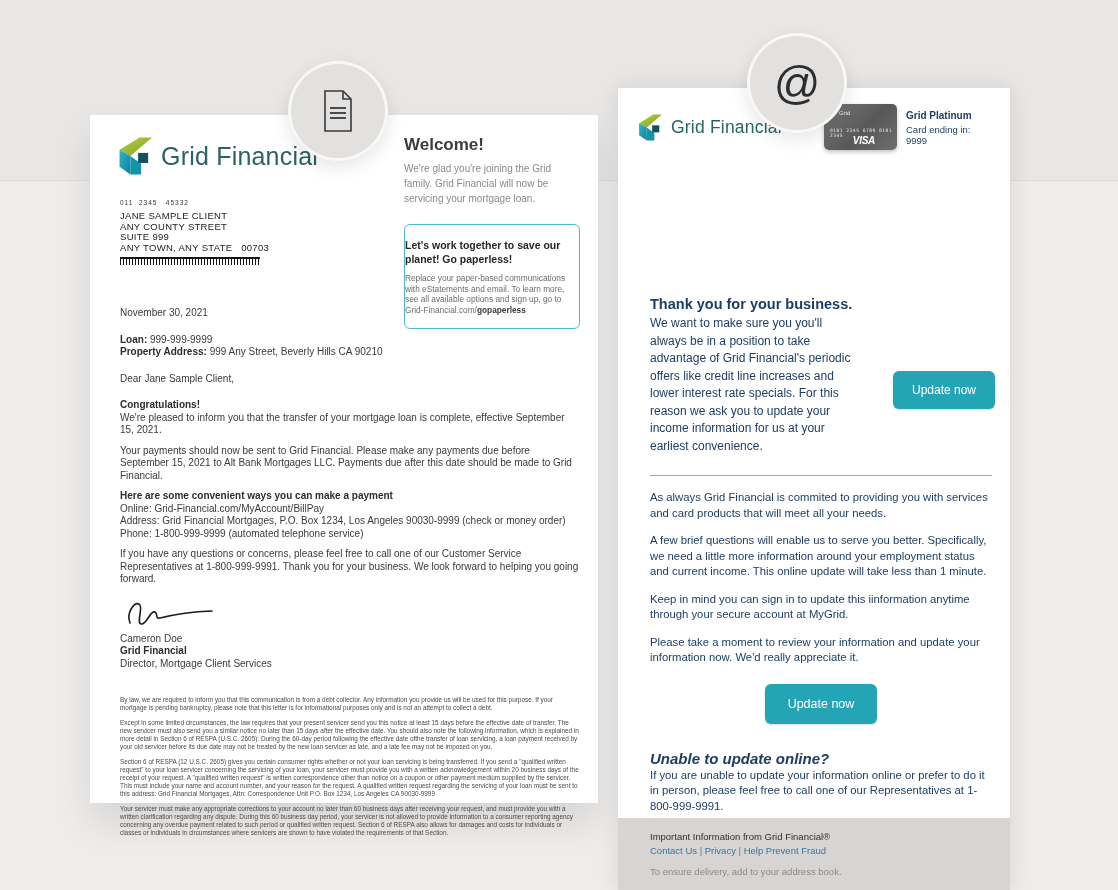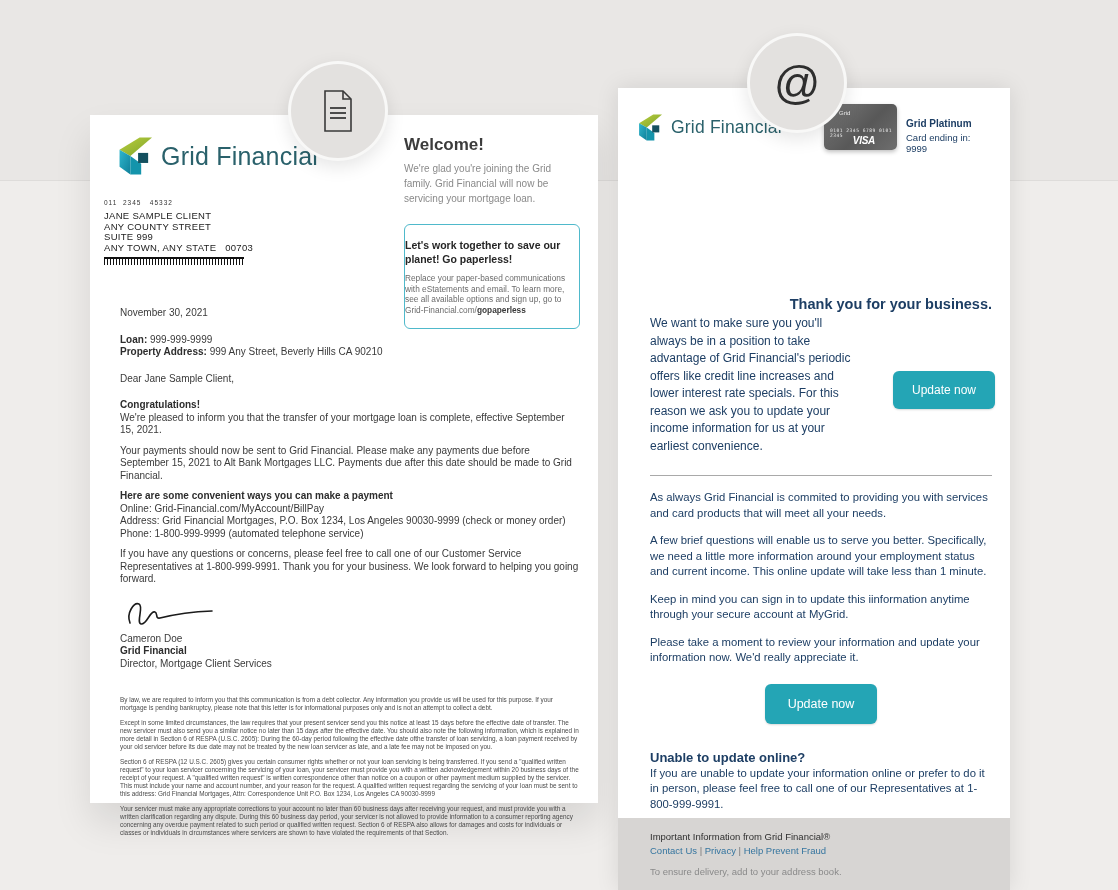--- a/index.html
+++ b/index.html
@@ -14,21 +14,21 @@
   .badge-at  { left:747px; top:33px; width:100px; height:100px; }
   .at-glyph { font-size:46px; color:#2e2e2e; font-weight:400; line-height:1; }
 
   
   .letter { position:absolute; left:90px; top:115px; width:508px; height:688px; background:#ffffff;
             box-shadow:0 20px 35px rgba(0,0,0,.10); z-index:2; }
   .logo { display:flex; align-items:center; gap:9px; }
   .letter .logo { position:absolute; left:28px; top:22px; }
   .logo-text { color:#2a616b; letter-spacing:.2px; }
   .letter .logo-text { font-size:25px; }
-  .addr-block { position:absolute; left:14px; top:84px; }
+  .addr-block { position:absolute; left:30px; top:84px; }
   .mail-code { font-size:6.5px; color:#333; letter-spacing:1px; margin-bottom:5px; }
   .addr-line { font-size:9.5px; color:#222; line-height:10.5px; letter-spacing:.3px; }
   .barcode { margin-top:4px; width:140px; height:8px; border-top:2px solid #111;
              background:repeating-linear-gradient(90deg,#111 0 1px,transparent 1px 3px); }
 
   .letter-body { position:absolute; left:30px; top:192px; width:460px; font-size:10px; color:#3a3a3a; line-height:12.5px; }
   .letter-body .b { font-weight:bold; color:#2d2d2d; }.mb8{margin-bottom:8px}.mb11{margin-bottom:11px}.mb14{margin-bottom:14px}
   .sig-svg { display:block; margin:2px 0 2px 4px; }
   .legal { margin-top:26px; font-size:6.4px; line-height:8px; color:#4a4a4a; }
   .legal p { margin-bottom:7px; }
@@ -46,39 +46,39 @@
            box-shadow:0 0 22px rgba(0,0,0,.10); z-index:2; }
   .email-header { position:absolute; left:20px; top:14px; width:352px; height:52px; }
   .email .logo { position:absolute; left:0; top:12px; }
   .email .logo-text { font-size:17.5px; }
   .card { position:absolute; left:186px; top:2px; width:73px; height:46px; border-radius:5px;
           background:linear-gradient(135deg,#7a7a7a,#585858 55%,#6e6e6e); box-shadow:0 2px 4px rgba(0,0,0,.25);
           color:#fff; overflow:hidden; }
   .card-brand { position:absolute; left:6px; top:5px; font-size:6px; color:#f2f2f2; display:flex; align-items:center; gap:2px; }
   .card-num { position:absolute; left:6px; top:24px; font-size:4.6px; letter-spacing:.5px; color:#e8e8e8; font-family:"DejaVu Sans Mono",monospace; }
   .card-visa { position:absolute; right:22px; bottom:4px; font-size:10px; font-weight:bold; font-style:italic; color:#ffffff; letter-spacing:-.3px; }
-  .card-meta { position:absolute; left:268px; top:16px; }
+  .card-meta { position:absolute; left:268px; top:8px; }
   .card-name { font-size:10px; font-weight:bold; color:#1d3e64; margin-bottom:3px; }
   .card-ending { font-size:9.5px; color:#1d3e64; }
 
   .banner { position:absolute; left:20px; top:78px; width:354px; height:105px; background:#a6b72f;
             display:flex; align-items:center; justify-content:center; text-align:center; }
   .banner-text { color:#ffffff; font-size:19px; line-height:25px; width:260px; }
 
   .email-body { position:absolute; left:32px; top:208px; width:342px; color:#1d3e64; }
-  .intro-title { font-size:14.5px; font-weight:bold; margin-bottom:3px;text-align:right; }
+  .intro-title { font-size:14.5px; font-weight:bold; margin-bottom:3px; }
   .intro-row { position:relative; }
   .intro-text { width:212px; font-size:12px; line-height:17.5px; }
   .btn { background:#24a5b5; color:#fff; border:none; border-radius:6px; font-size:12px;
          font-family:"Liberation Sans",sans-serif; cursor:pointer; box-shadow:0 1px 2px rgba(0,0,0,.15); }
   .btn-1 { position:absolute; right:-3px; top:56px; width:102px; height:38px; }
   .divider { margin:20px 0 14px 0; border:none; border-top:1px solid #a9a9a9; width:342px; }
   .email-p { font-size:11.3px; line-height:15.5px; margin-bottom:12px; }
   .btn-2 { display:block; margin:18px auto 26px auto; width:112px; height:40px; font-size:12.5px; }
-  .sec-title { font-size:13px; font-weight:bold; margin-bottom:1px; }
+  .sec-title { font-size:15px; font-weight:bold; margin-bottom:1px;font-style:italic; }
   .sec-body { font-size:11.3px; line-height:15.5px; margin-bottom:14px; }
 
   .email-footer { position:absolute; left:0; bottom:0; width:392px; height:72px; background:#d7d5d3; padding:13px 0 0 32px; }
   .footer-important { font-size:9.5px; color:#2f2f2f; margin-bottom:3px; }
   .footer-links { font-size:9.5px; color:#7a7a7a; margin-bottom:10px; }
   .footer-links a { color:#35759f; text-decoration:none; }
   .footer-delivery { font-size:9.5px; color:#8a8a8a; }
 </style>
 </head>
 <body>

